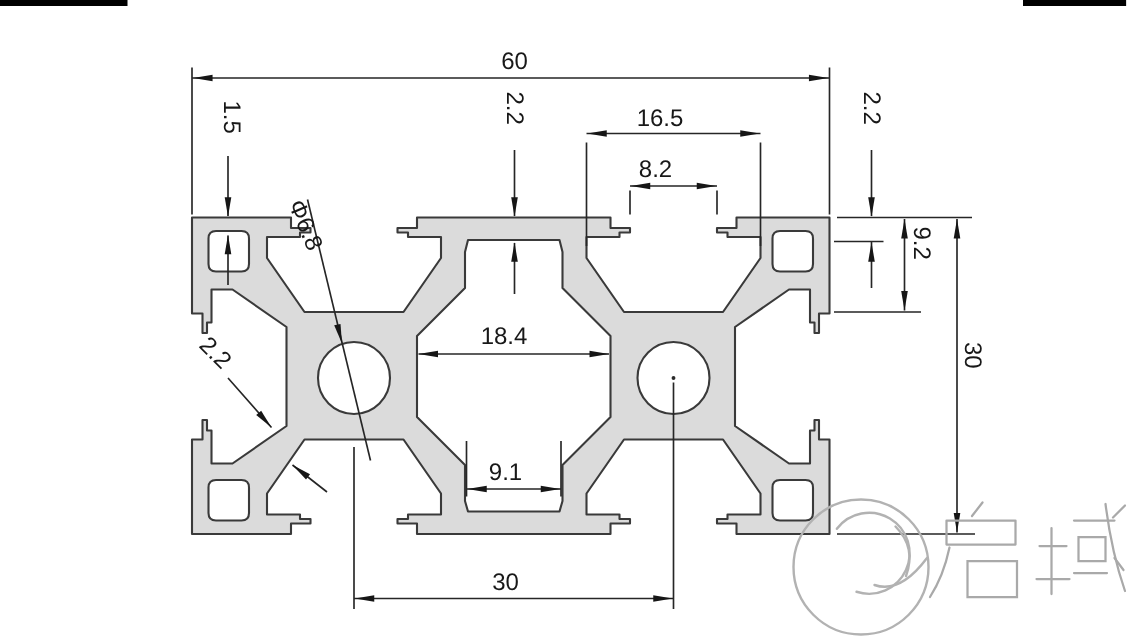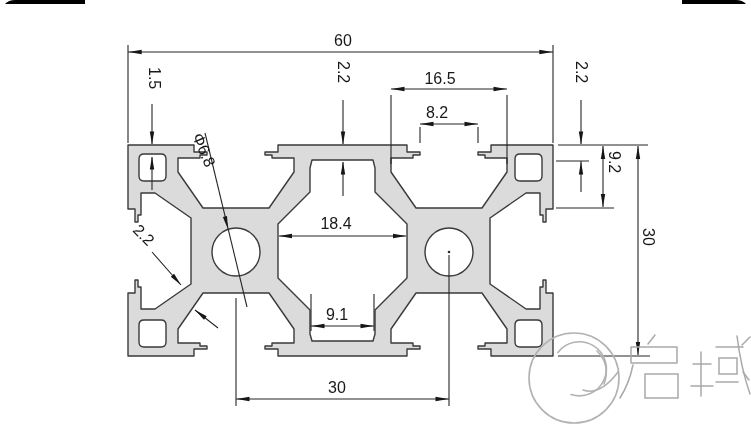--- a/index.html
+++ b/index.html
@@ -2,21 +2,20 @@
 <html><head>
 <meta charset="utf-8">
 <style>
   html,body{margin:0;padding:0;background:#ffffff;}
   .canvas{
     position:relative;
     width:751px;height:428px;
     background:#ffffff;
     overflow:hidden;
     font-family:"Liberation Sans", sans-serif;
-    border-radius:15px;
   }
   svg{position:absolute;left:0;top:0;}
   .dim-text{
     font-family:"Liberation Sans", sans-serif;
     font-size:16px;
     fill:#181818;
   }
   .profile{
     fill:#dbdbdb;
     stroke:#3a3a3a;

